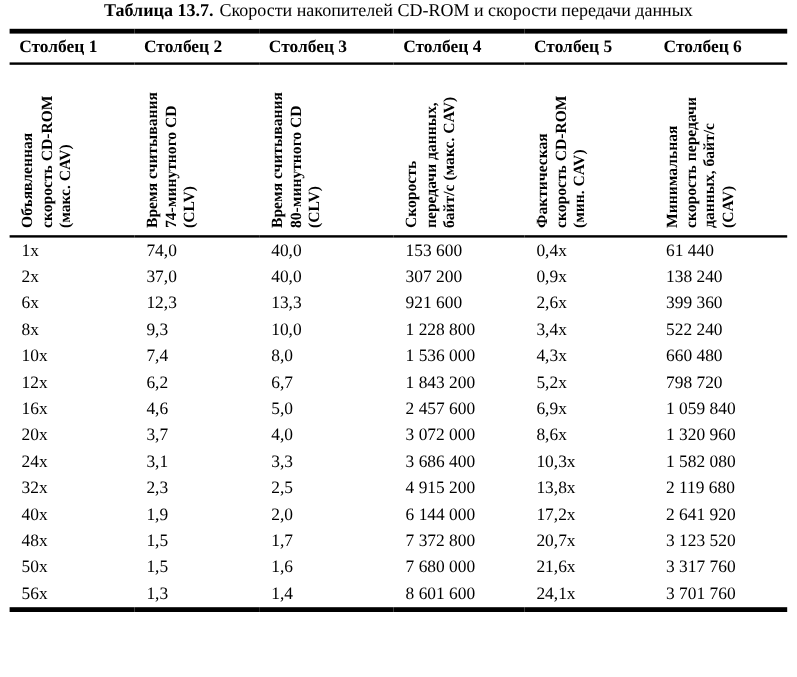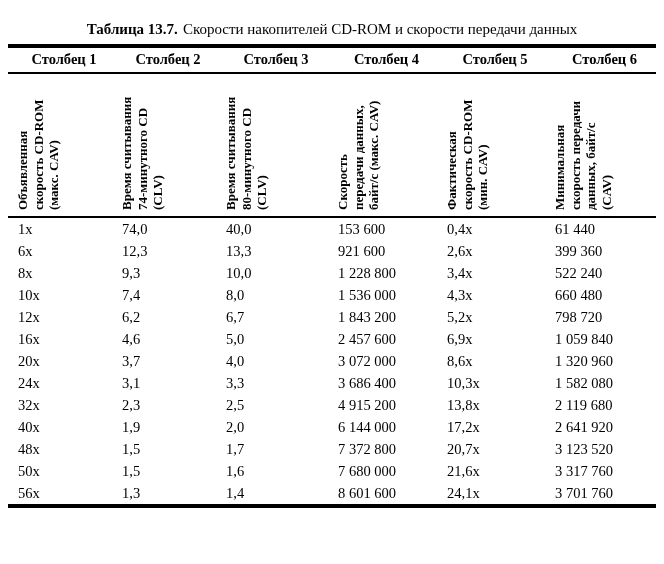--- a/index.html
+++ b/index.html
@@ -11,21 +11,21 @@
     overflow: hidden;
     font-family: "Liberation Serif", "DejaVu Serif", serif;
     color: #000000;
   }
   .page {
     width: 664px;
     height: 564px;
     position: relative;
   }
   .caption {
-    margin-top: 20px;
+    margin-top: 0;
     text-align: center;
     font-size: 15px;
     line-height: 18px;
     white-space: nowrap;
     font-family: Liberation Serif, serif;
   }
   .cap-bold { font-weight: bold; }
   .cap-rest { margin-left: 5px; }
 
   table.speed-table {
@@ -38,21 +38,21 @@
     border-bottom: 4px solid #000;
   }
   col.c1 { width: 104px; }
   col.c2 { width: 104px; }
   col.c3 { width: 112px; }
   col.c4 { width: 109px; }
   col.c5 { width: 108px; }
   col.c6 { width: 111px; }
 
   th.col-label {
-    text-align: center;
+    text-align: left;
     font-weight: bold;
     font-size: 14.5px;
     padding: 3px 0 4px 8px;
     border-bottom: 2.5px solid #000;
     white-space: nowrap;
   }
   th.vh-cell {
     position: relative;
     height: 142px;
     padding: 0;
@@ -154,20 +154,28 @@
     <tbody>
         <tr>
           <td>1x</td>
           <td>74,0</td>
           <td>40,0</td>
           <td>153 600</td>
           <td>0,4x</td>
           <td>61 440</td>
         </tr>
         <tr>
+          <td>2x</td>
+          <td>37,0</td>
+          <td>40,0</td>
+          <td>307 200</td>
+          <td>0,9x</td>
+          <td>138 240</td>
+        </tr>
+        <tr>
           <td>6x</td>
           <td>12,3</td>
           <td>13,3</td>
           <td>921 600</td>
           <td>2,6x</td>
           <td>399 360</td>
         </tr>
         <tr>
           <td>8x</td>
           <td>9,3</td>

